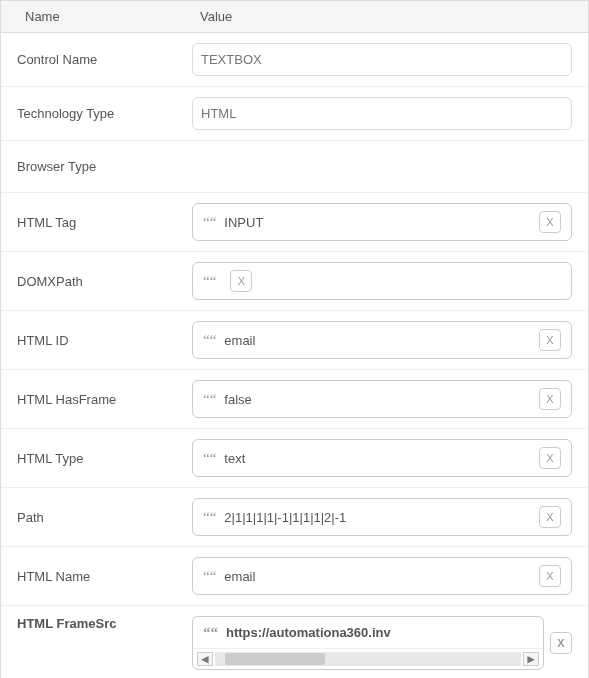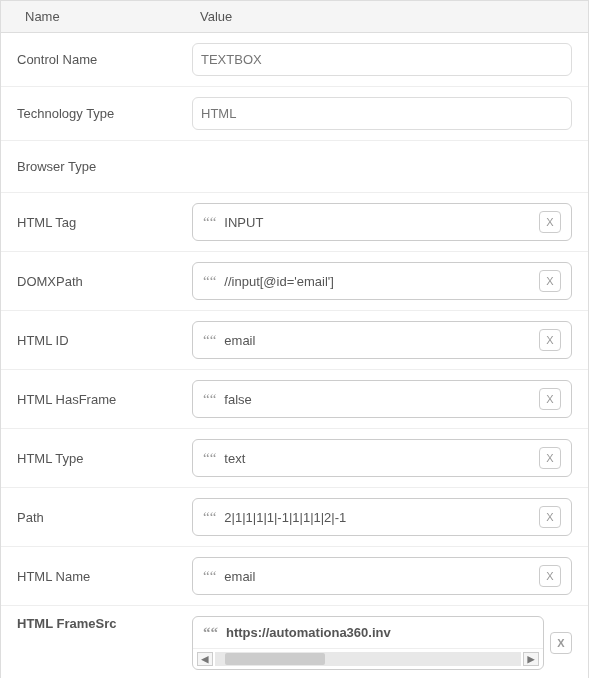--- a/index.html
+++ b/index.html
@@ -228,21 +228,20 @@
         </div>
       </div>
     </div>
   </div>
 
   <div class="table-row">
     <div class="row-name">DOMXPath</div>
     <div class="row-value">
       <div class="input-with-quote">
         <span class="quote-icon">““</span>
-        <span class="input-text">//input[@id='email']</span>
         <div class="x-button">
           <span>X</span>
         </div>
       </div>
     </div>
   </div>
 
   <div class="table-row">
     <div class="row-name">HTML ID</div>
     <div class="row-value">

